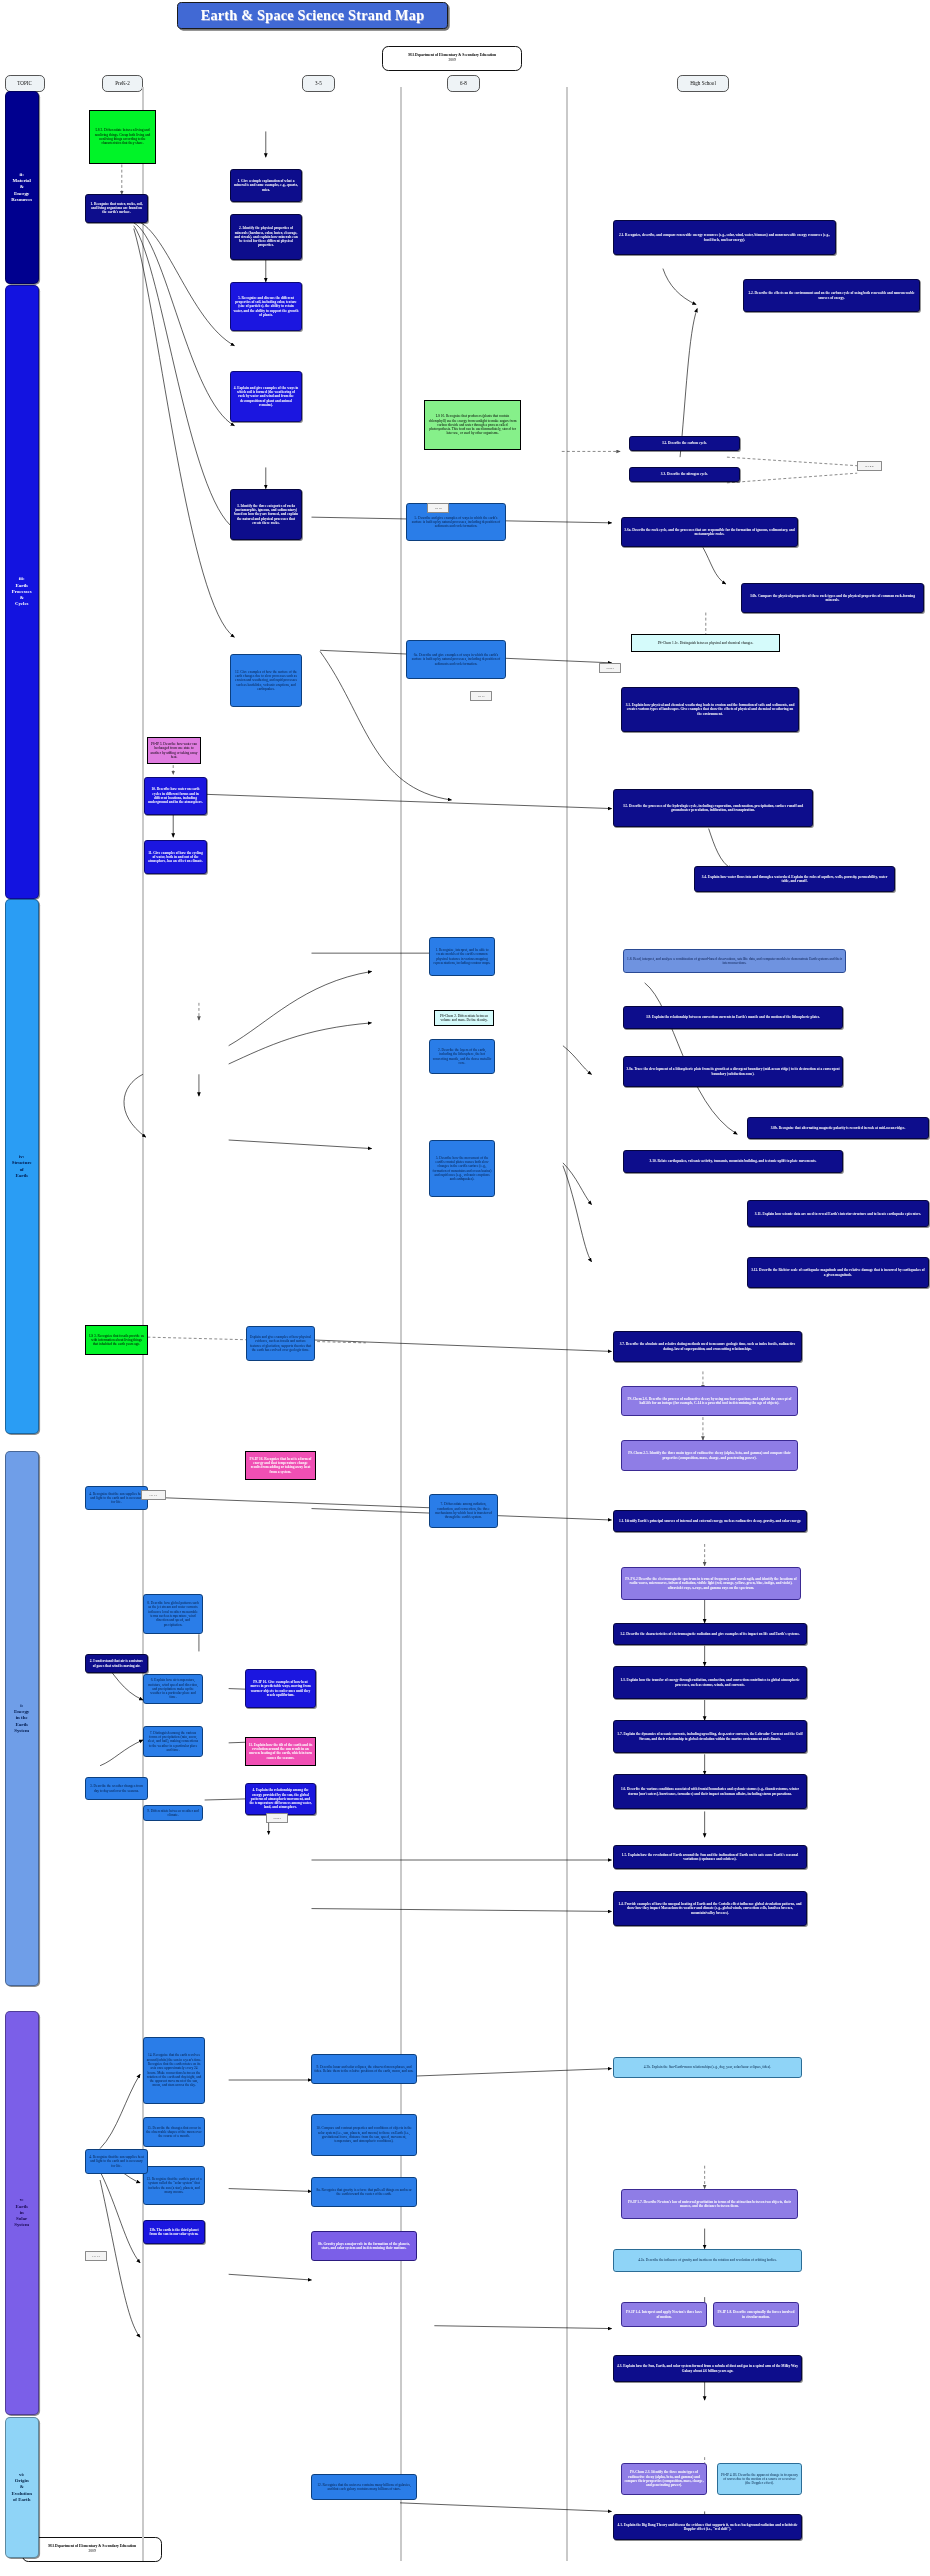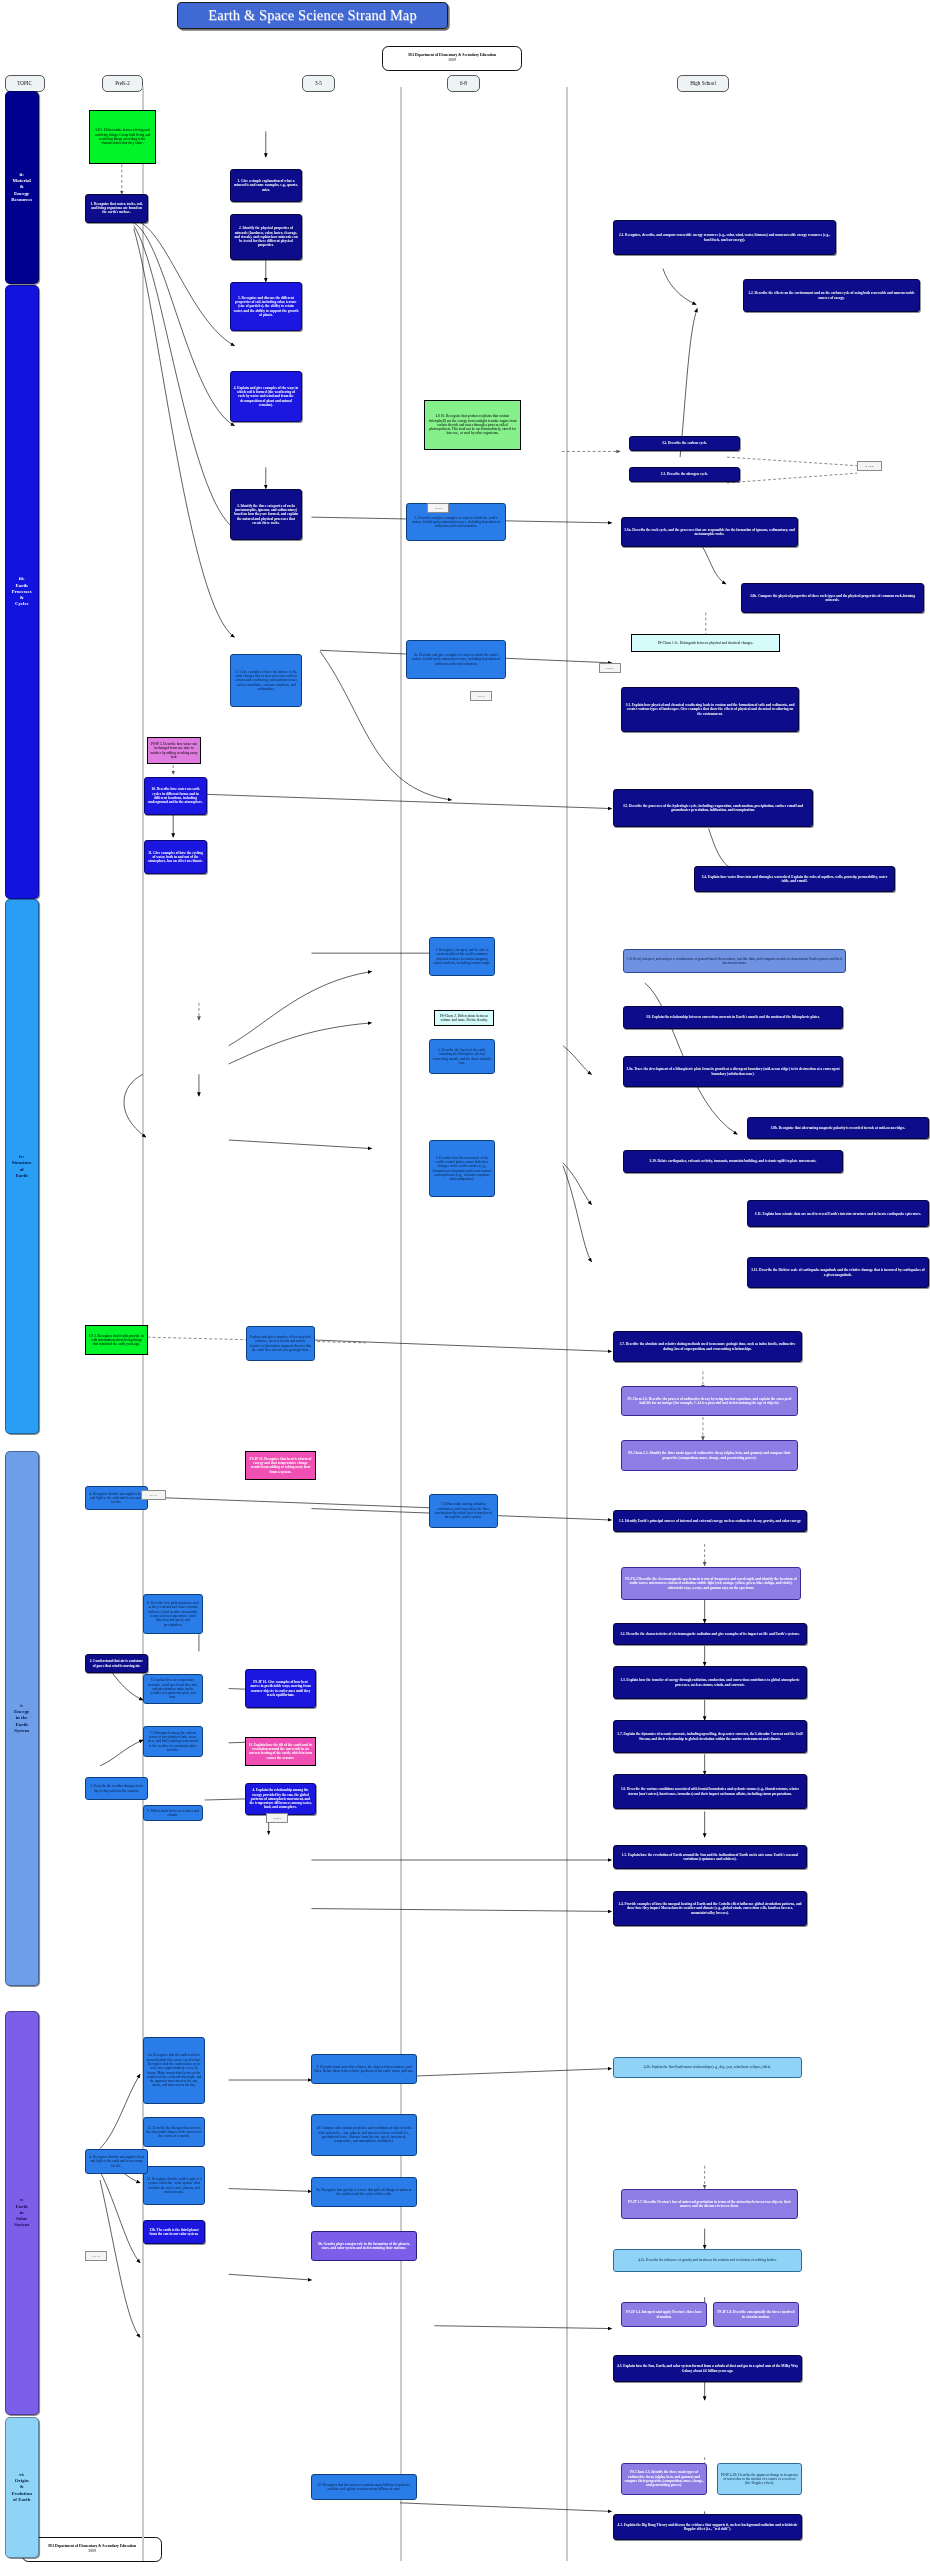--- a/index.html
+++ b/index.html
@@ -4,21 +4,21 @@
 <style>
   html,body{margin:0;padding:0;background:#ffffff;}
   body{font-family:"Liberation Serif", serif;}
   #map{position:relative;width:931px;height:2576px;background:#fff;overflow:hidden;}
 
   
   .title-bar{position:absolute;left:177px;top:1.7px;width:269px;height:25px;
     background:#4169d4;border:0.9px solid #1a1a1a;border-radius:4.6px;
     box-shadow:1.7px 1.7px 0 rgba(0,0,0,.55);
     display:flex;align-items:center;justify-content:center;}
-  .title-bar span{color:#ffffff;font-size:14.3px;font-weight:normal;letter-spacing:0.2px;
+  .title-bar span{color:#ffffff;font-size:14.3px;font-weight:bold;letter-spacing:0.2px;
     text-shadow:0.6px 0.6px 0 #9aa9dd;}
 
   
   .pill{position:absolute;background:#eef3f6;border:0.7px solid #555;border-radius:5.1px;
     display:flex;align-items:center;justify-content:center;
     font-size:5.1px;color:#111;padding:1.1px 4px;white-space:nowrap;}
   .credit{position:absolute;background:#fff;border:0.7px solid #111;border-radius:6.3px;
     display:flex;flex-direction:column;align-items:center;justify-content:center;
     font-size:3.7px;color:#000;line-height:1.35;text-align:center;padding:1.7px 5.1px;}
   .credit b{font-weight:bold;}

